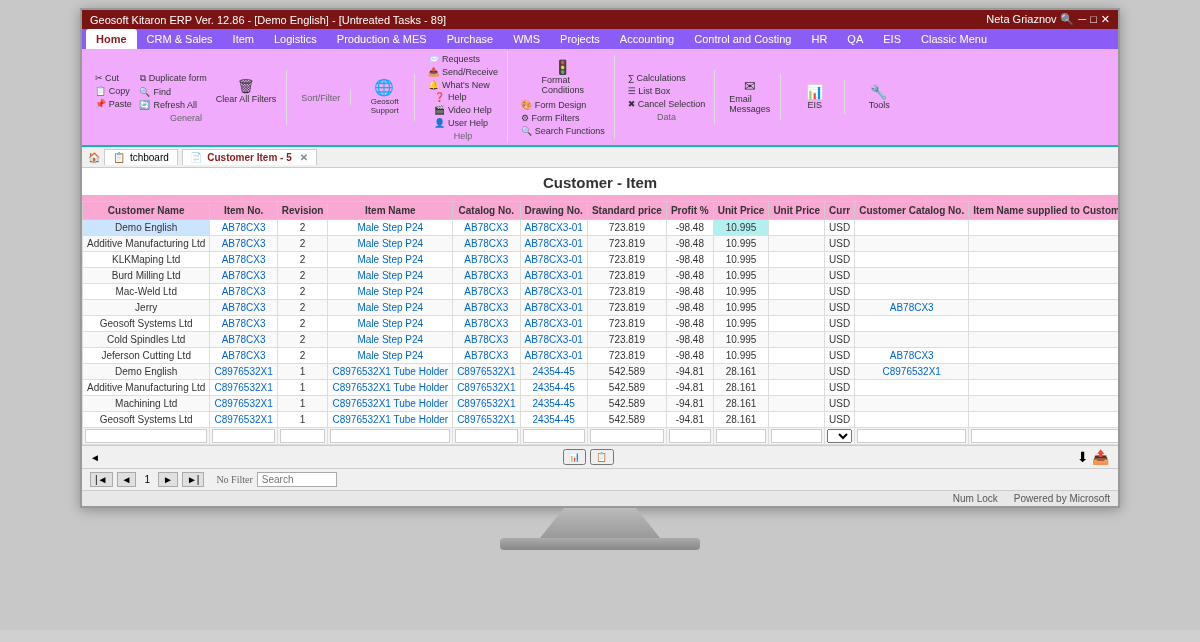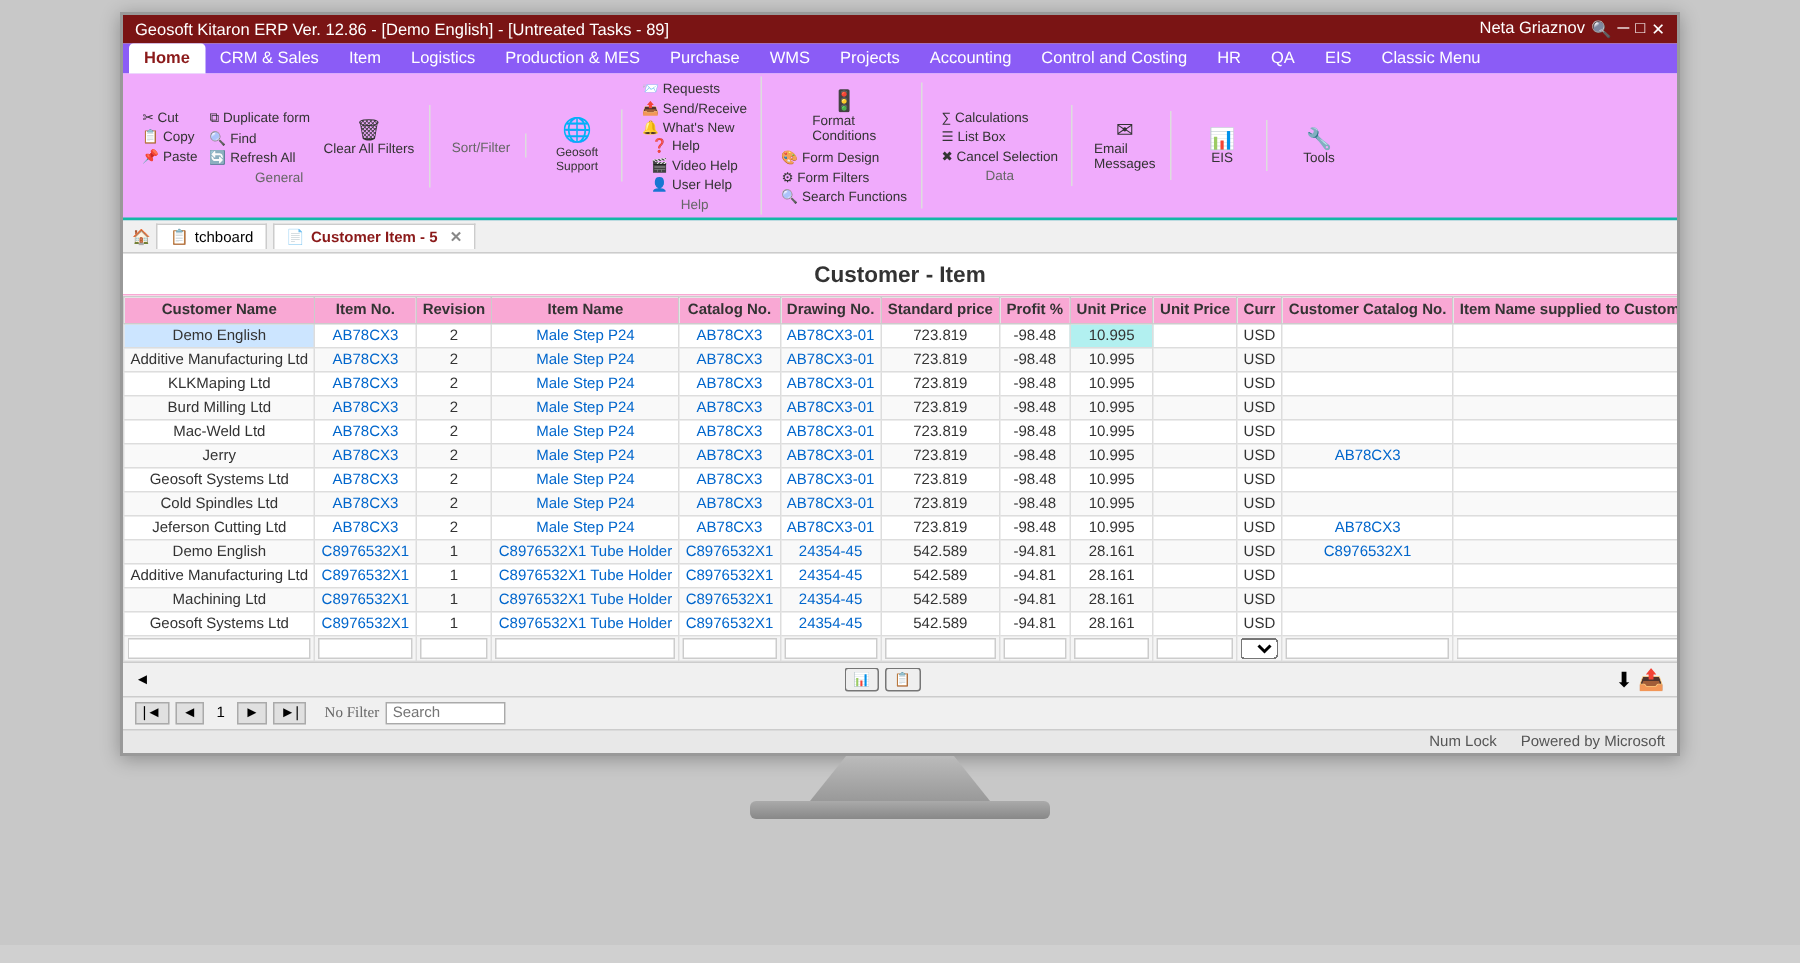--- a/index.html
+++ b/index.html
@@ -126,21 +126,21 @@
       gap: 4px;
     }
     .breadcrumb-tab.active { background: #fff; font-weight: bold; color: #8b1a1a; }
     
     .page-header {
       text-align: center;
       padding: 6px 0 4px;
       font-size: 15px;
       font-weight: bold;
       color: #333;
-      border-bottom: 1px solid #f9a8d4;
+      border-bottom: 6px solid #f9a8d4;
     }
     
     .table-container {
       overflow-x: auto;
       overflow-y: auto;
       max-height: 270px;
     }
     table {
       width: 100%;
       border-collapse: collapse;

